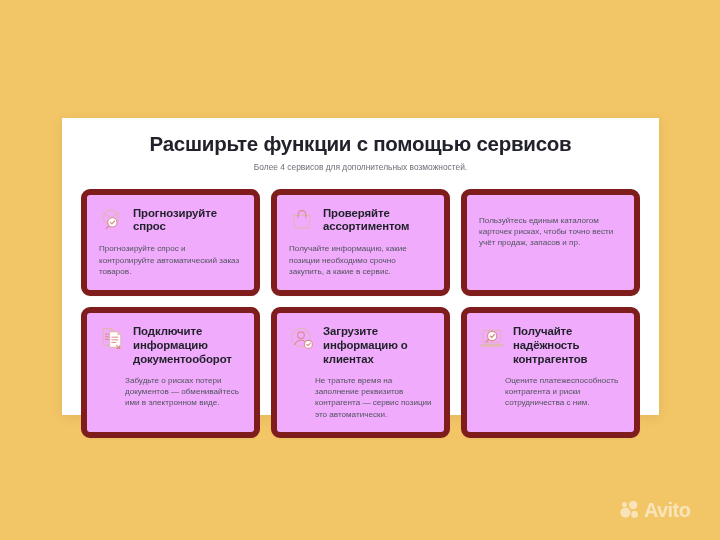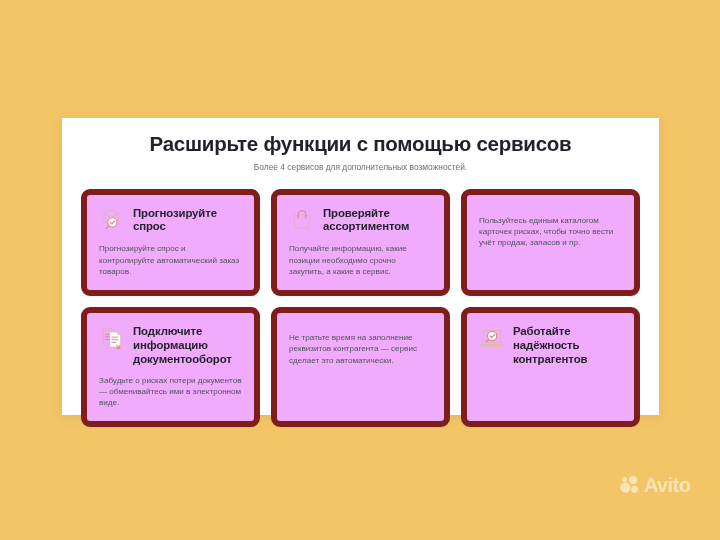--- a/index.html
+++ b/index.html
@@ -100,27 +100,27 @@
   }
 
   .card-body {
     margin-top: 9px;
     font-size: 8.1px;
     line-height: 1.42;
     color: #4f545c;
   }
 
   
-  .card.tall .card-body { margin-top: 8px; }
+  .card.tall .card-body { margin-top: 8px; margin-left: 26px; }
 
   
   .watermark {
     position: absolute;
     left: 620px;
-    top: 475px;
+    top: 500px;
     display: flex;
     align-items: center;
     gap: 4px;
     opacity: 0.55;
     pointer-events: none;
   }
   .watermark svg { display: block; }
   .watermark-text {
     font-size: 20px;
     font-weight: bold;
@@ -188,36 +188,49 @@
               <path d="M12.8 12.2h6M12.8 14.8h6M12.8 17.4h4" stroke="#d98c8c" stroke-width="1" stroke-linecap="round"></path>
               <path d="M17.6 20.4l3 3m0 0h-2.6m2.6 0v-2.6" stroke="#d98c8c" stroke-width="1.2" stroke-linecap="round" stroke-linejoin="round"></path>
             </svg>
           </span>
           <span class="card-title">Подключите информацию документооборот</span>
         </div>
         <div class="card-body">Забудьте о рисках потери документов — обменивайтесь ими в электронном виде.</div>
       </div>
 
       <div class="card tall">
-        <div class="card-body">Не тратьте время на заполнение реквизитов контрагента — сервис сделает это автоматически.</div>
+        <div class="card-head">
+          <span class="card-icon">
+            <svg viewBox="0 0 26 26" fill="none">
+              <circle cx="12" cy="12.6" r="9.3" stroke="#e2b4b4" stroke-width="1.1"></circle>
+              <circle cx="12" cy="10.2" r="3.3" stroke="#d98c8c" stroke-width="1.1"></circle>
+              <path d="M5.8 19.6a6.6 6.6 0 0 1 12.4 0" stroke="#d98c8c" stroke-width="1.1" stroke-linecap="round"></path>
+              <circle cx="19.4" cy="19.4" r="4" fill="#ffffff" stroke="#d98c8c" stroke-width="1.1"></circle>
+              <path d="M17.7 19.4 19 20.7 21.2 18.3" stroke="#d98c8c" stroke-width="1.2" stroke-linecap="round" stroke-linejoin="round"></path>
+            </svg>
+          </span>
+          <span class="card-title">Загрузите информацию о клиентах</span>
+        </div>
+        <div class="card-body">Не тратьте время на заполнение реквизитов контрагента — сервис позиции это автоматически.</div>
       </div>
 
       <div class="card tall">
         <div class="card-head">
           <span class="card-icon">
             <svg viewBox="0 0 26 26" fill="none">
               <rect x="4" y="5.4" width="18" height="12.4" rx="1.6" stroke="#e2b4b4" stroke-width="1.1"></rect>
               <path d="M2 19.6h22l-1 1.8H3z" fill="#e8bdbd" stroke="#e2b4b4" stroke-width="0.9" stroke-linejoin="round"></path>
               <circle cx="13.2" cy="11" r="4.6" fill="#ffffff" stroke="#d98c8c" stroke-width="1.1"></circle>
               <path d="M11.2 11 12.7 12.5 15.4 9.5" stroke="#d98c8c" stroke-width="1.2" stroke-linecap="round" stroke-linejoin="round"></path>
               <path d="M9.7 14.4 7.3 16.8" stroke="#d98c8c" stroke-width="1.3" stroke-linecap="round"></path>
             </svg>
           </span>
-          <span class="card-title">Работайте надёжность контрагентов</span>
-        </div>
+          <span class="card-title">Получайте надёжность контрагентов</span>
+        </div>
+        <div class="card-body">Оцените платежеспособность контрагента и риски сотрудничества с ним.</div>
       </div>
 
     </div>
   </div>
 
   <div class="watermark">
     <span>
       <svg width="20" height="20" viewBox="0 0 20 20">
         <circle cx="5.4" cy="12.6" r="5.1" fill="#ffffff"></circle>
         <circle cx="14.6" cy="14.4" r="3.4" fill="#ffffff"></circle>

